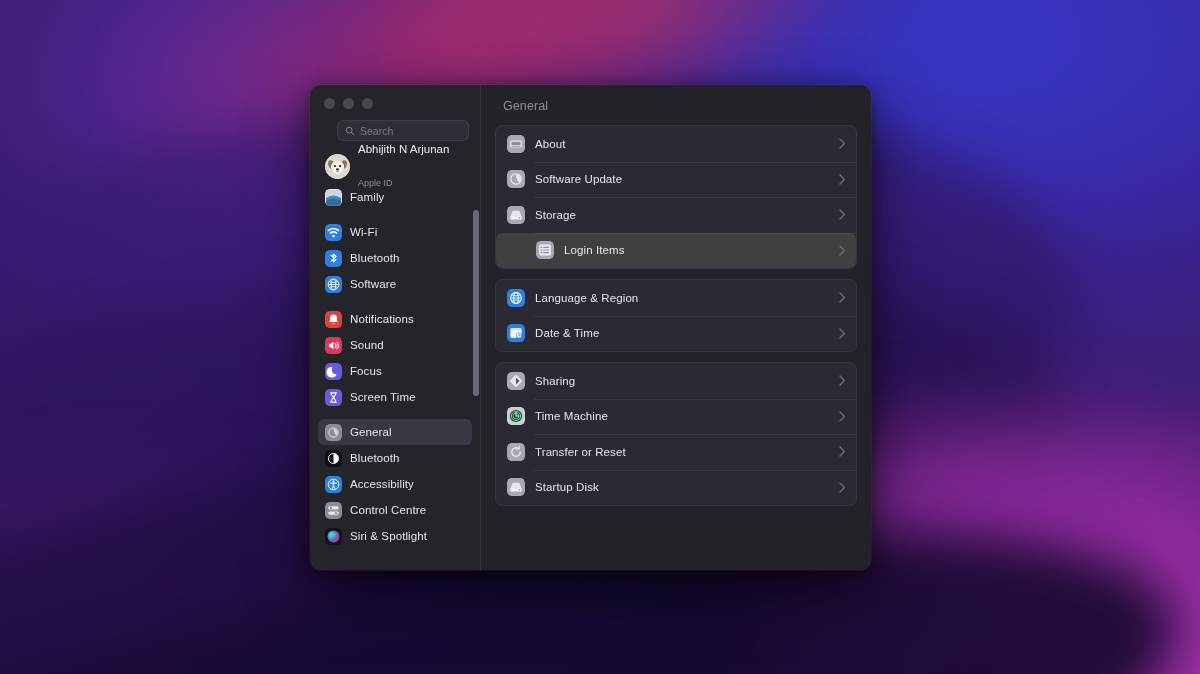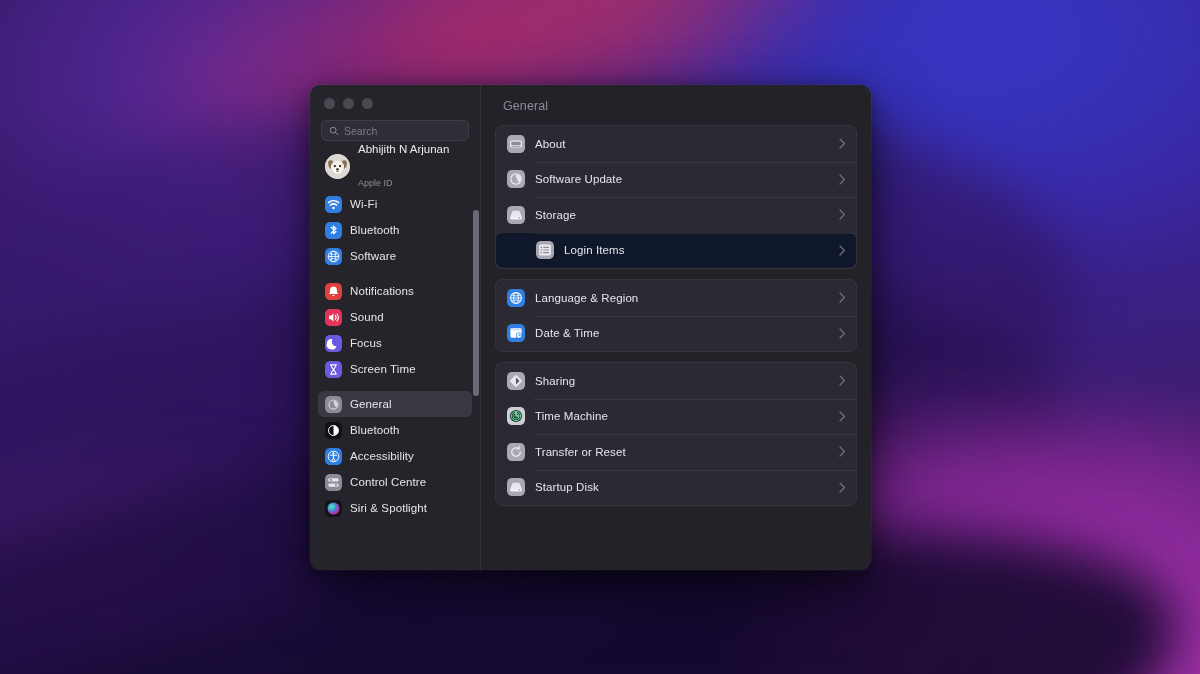--- a/index.html
+++ b/index.html
@@ -82,21 +82,21 @@
     background:#26242b;
     position:relative;
     display:flex; flex-direction:column;
     border-right:0.5px solid rgba(255,255,255,0.07);
   }
   .traffic {
     display:flex; gap:8px; padding:13px 0 0 14px; height:33px;
   }
   .light { width:11px; height:11px; border-radius:50%; background:#4a4850; }
 
-  .searchwrap { padding:2px 11px 0 11px; }
+  .searchwrap { padding:2px 11px 0 27px; }
   .searchbox {
     height:21px; border-radius:6px;
     background:#2f2d36;
     border:0.5px solid rgba(255,255,255,0.08);
     display:flex; align-items:center; gap:5px; padding:0 7px;
   }
   .searchbox .sicon { flex:0 0 auto; display:flex; }
   .searchbox input {
     flex:1; background:transparent; border:none; outline:none;
     color:#cfcdd4; font-size:10.5px; font-family:inherit;
@@ -156,21 +156,21 @@
     border:0.5px solid rgba(255,255,255,0.055);
     border-radius:8px;
     margin-bottom:10px;
     overflow:hidden;
   }
   .row {
     display:flex; align-items:center; gap:10px;
     height:35.5px; padding:0 10px 0 11px;
     position:relative; cursor:default;
   }
-  .row.hover { background:#0f172a;padding-left:40px; }
+  .row.hover { background:#404040;padding-left:40px; }
   .row + .row::before {
     content:""; position:absolute; left:38px; right:0; top:0;
     height:0.5px; background:rgba(255,255,255,0.065);
   }
   .row.hover::after, .row.hover { border-radius:6px; }
   .row-ic { width:18px; height:18px; flex:0 0 18px; border-radius:4.5px;
             display:flex; align-items:center; justify-content:center; overflow:hidden; }
   .row-label { flex:1; font-size:11.5px; color:#e7e5eb; letter-spacing:.1px; }
   .chev { flex:0 0 auto; color:#6f6d79; display:flex; }
 
@@ -231,20 +231,31 @@
                 <ellipse cx="12.5" cy="15.3" rx="1.5" ry="1.05" fill="#2b2118"></ellipse>
                 <path d="M11.3 17.1 q1.2 1.1 2.4 0" stroke="#2b2118" stroke-width="0.7" fill="none" stroke-linecap="round"></path>
               </svg>
             </span>
             <span class="acct-text">
               <span class="acct-name">Abhijith N Arjunan</span>
               <span class="acct-sub">Apple ID</span>
             </span>
           </div>
 
+          <div class="sb-row">
+            <span class="sb-ic">
+              <svg width="17" height="17" viewBox="0 0 17 17">
+                <rect width="17" height="17" rx="4.5" fill="#e8e6ea"></rect>
+                <rect x="1" y="1" width="15" height="15" rx="3.8" fill="#cfd4d8"></rect>
+                <path d="M1 9 q7.5 -5 15 0 v4 a3.8 3.8 0 0 1 -3.8 3.8 h-7.4 A3.8 3.8 0 0 1 1 13 Z" fill="#3f8fc4"></path>
+                <path d="M1 11.6 q7.5 -4 15 0 v1.4 a3.8 3.8 0 0 1 -3.8 3.8 h-7.4 A3.8 3.8 0 0 1 1 13 Z" fill="#2f6f9e"></path>
+              </svg>
+            </span>
+            <span class="sb-label">Family</span>
+          </div>
         </div>
 
         <div class="sb-group">
           <div class="sb-row">
             <span class="sb-ic">
               <svg width="17" height="17" viewBox="0 0 17 17">
                 <rect width="17" height="17" rx="4.5" fill="#2f7fe0"></rect>
                 <path d="M3.4 6.6 A8 8 0 0 1 13.6 6.6" stroke="#fff" stroke-width="1.5" fill="none" stroke-linecap="round"></path>
                 <path d="M5.4 9.1 A5 5 0 0 1 11.6 9.1" stroke="#fff" stroke-width="1.5" fill="none" stroke-linecap="round"></path>
                 <circle cx="8.5" cy="12.1" r="1.25" fill="#fff"></circle>

